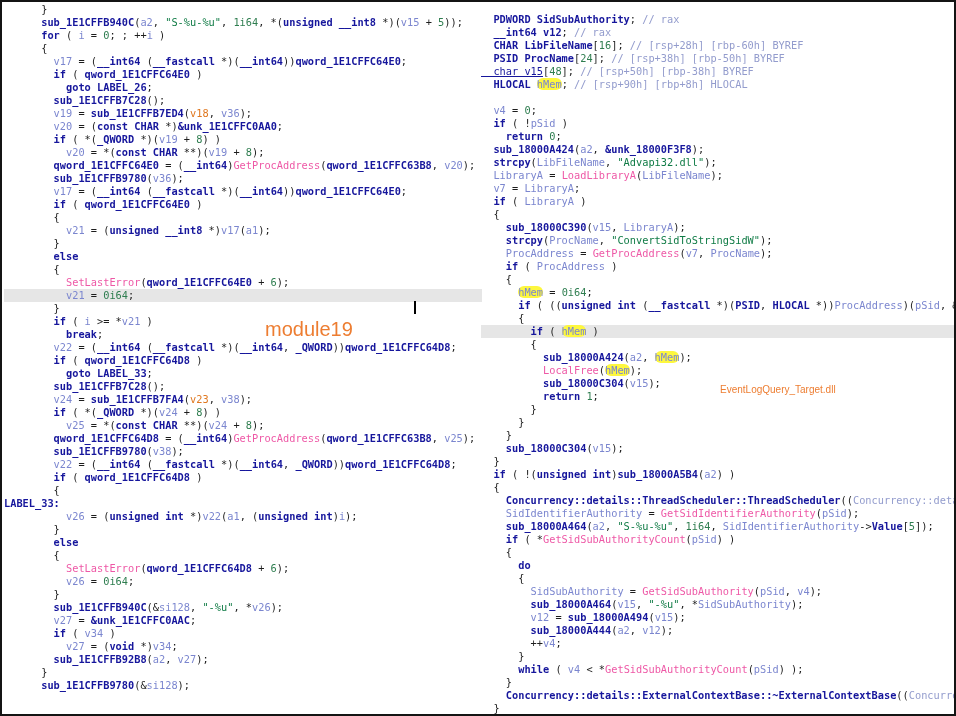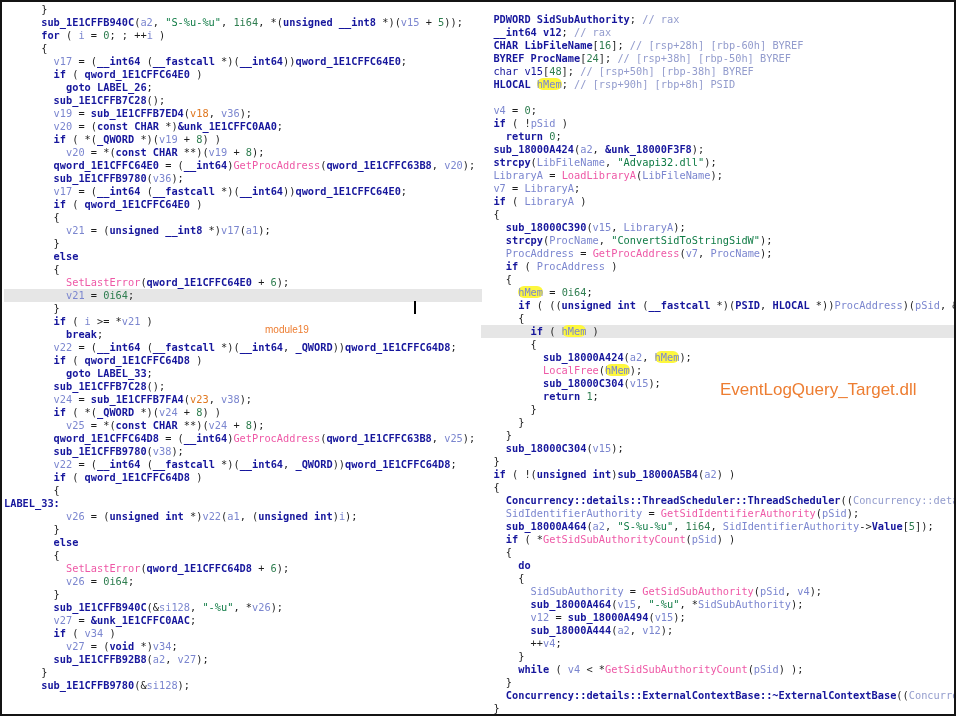--- a/index.html
+++ b/index.html
@@ -13,32 +13,32 @@
     border:2px solid var(--frame); background:var(--bg); overflow:hidden;
     font-family:"DejaVu Sans Mono", monospace; font-size:10.3px; line-height:13px;
   }
   .pane{position:absolute; overflow:hidden;}
   #pane-left{left:0; top:1px; width:478px; height:711px; padding-left:2px;}
   #pane-right{left:479px; top:0; width:473px; height:712px; padding-top:11px;}
   .code-line{height:13px; white-space:pre;}
   .code-line.hl{background:var(--hlrow);}
   .p{color:var(--plain);}
   .k{color:var(--kw); font-weight:bold;}
-  .w{color:var(--kw);}
+  .w{color:var(--kw);text-decoration:underline;}
   .v{color:var(--var);}
   .o{color:var(--ovar);text-align:center;}
   .s{color:var(--str);}
   .n{color:var(--num);}
   .a{color:var(--api);text-align:center;}
   .c{color:var(--com);}
   .y{color:var(--var); background:var(--ymark);border-radius:6px;}
   #caret{position:absolute; left:412px; top:299px; width:2px; height:13px; background:#000;}
   .ann{position:absolute; font-family:"Liberation Sans", sans-serif; color:var(--ann); white-space:nowrap;}
-  #ann-module{left:263px; top:321px; font-size:10px;}
-  #ann-dll{left:718px; top:381px; font-size:17px;}
+  #ann-module{left:263px; top:321px; font-size:20px;}
+  #ann-dll{left:718px; top:381px; font-size:10px;}
 </style>
 </head>
 <body>
 
 <div id="root">
   <div id="pane-left" class="pane">
       <div class="code-line"><span class="p">      }</span></div>
       <div class="code-line"><span class="k">      sub_1E1CFFB940C</span><span class="p">(</span><span class="v">a2</span><span class="p">, </span><span class="s">"S-%u-%u"</span><span class="p">, </span><span class="n">1i64</span><span class="p">, *(</span><span class="k">unsigned __int8</span><span class="p"> *)(</span><span class="v">v15</span><span class="p"> + </span><span class="n">5</span><span class="p">));</span></div>
       <div class="code-line"><span class="k">      for</span><span class="p"> ( </span><span class="v">i</span><span class="p"> = </span><span class="n">0</span><span class="p">; ; ++</span><span class="v">i</span><span class="p"> )</span></div>
       <div class="code-line"><span class="p">      {</span></div>
@@ -89,23 +89,23 @@
       <div class="code-line"><span class="k">        if</span><span class="p"> ( </span><span class="v">v34</span><span class="p"> )</span></div>
       <div class="code-line"><span class="p">          </span><span class="v">v27</span><span class="p"> = (</span><span class="k">void</span><span class="p"> *)</span><span class="v">v34</span><span class="p">;</span></div>
       <div class="code-line"><span class="k">        sub_1E1CFFB92B8</span><span class="p">(</span><span class="v">a2</span><span class="p">, </span><span class="v">v27</span><span class="p">);</span></div>
       <div class="code-line"><span class="p">      }</span></div>
       <div class="code-line"><span class="k">      sub_1E1CFFB9780</span><span class="p">(&amp;</span><span class="v">si128</span><span class="p">);</span></div>
     </div>
   <div id="pane-right" class="pane">
       <div class="code-line"><span class="k">  PDWORD SidSubAuthority</span><span class="p">; </span><span class="c">// rax</span></div>
       <div class="code-line"><span class="k">  __int64 v12</span><span class="p">; </span><span class="c">// rax</span></div>
       <div class="code-line"><span class="k">  CHAR LibFileName</span><span class="p">[</span><span class="n">16</span><span class="p">]; </span><span class="c">// [rsp+28h] [rbp-60h] BYREF</span></div>
-      <div class="code-line"><span class="k">  BYREF ProcName</span><span class="p">[</span><span class="n">24</span><span class="p">]; </span><span class="c">// [rsp+38h] [rbp-50h] BYREF</span></div>
+      <div class="code-line"><span class="k">  PSID ProcName</span><span class="p">[</span><span class="n">24</span><span class="p">]; </span><span class="c">// [rsp+38h] [rbp-50h] BYREF</span></div>
       <div class="code-line"><span class="w">  char v15</span><span class="p">[</span><span class="n">48</span><span class="p">]; </span><span class="c">// [rsp+50h] [rbp-38h] BYREF</span></div>
-      <div class="code-line"><span class="k">  HLOCAL</span><span class="p"> </span><span class="y">hMem</span><span class="p">; </span><span class="c">// [rsp+90h] [rbp+8h] PSID</span></div>
+      <div class="code-line"><span class="k">  HLOCAL</span><span class="p"> </span><span class="y">hMem</span><span class="p">; </span><span class="c">// [rsp+90h] [rbp+8h] HLOCAL</span></div>
       <div class="code-line"></div>
       <div class="code-line"><span class="p">  </span><span class="v">v4</span><span class="p"> = </span><span class="n">0</span><span class="p">;</span></div>
       <div class="code-line"><span class="k">  if</span><span class="p"> ( !</span><span class="v">pSid</span><span class="p"> )</span></div>
       <div class="code-line"><span class="k">    return</span><span class="p"> </span><span class="n">0</span><span class="p">;</span></div>
       <div class="code-line"><span class="k">  sub_18000A424</span><span class="p">(</span><span class="v">a2</span><span class="p">, </span><span class="k">&amp;unk_18000F3F8</span><span class="p">);</span></div>
       <div class="code-line"><span class="k">  strcpy</span><span class="p">(</span><span class="v">LibFileName</span><span class="p">, </span><span class="s">"Advapi32.dll"</span><span class="p">);</span></div>
       <div class="code-line"><span class="p">  </span><span class="v">LibraryA</span><span class="p"> = </span><span class="a">LoadLibraryA</span><span class="p">(</span><span class="v">LibFileName</span><span class="p">);</span></div>
       <div class="code-line"><span class="p">  </span><span class="v">v7</span><span class="p"> = </span><span class="v">LibraryA</span><span class="p">;</span></div>
       <div class="code-line"><span class="k">  if</span><span class="p"> ( </span><span class="v">LibraryA</span><span class="p"> )</span></div>
       <div class="code-line"><span class="p">  {</span></div>

